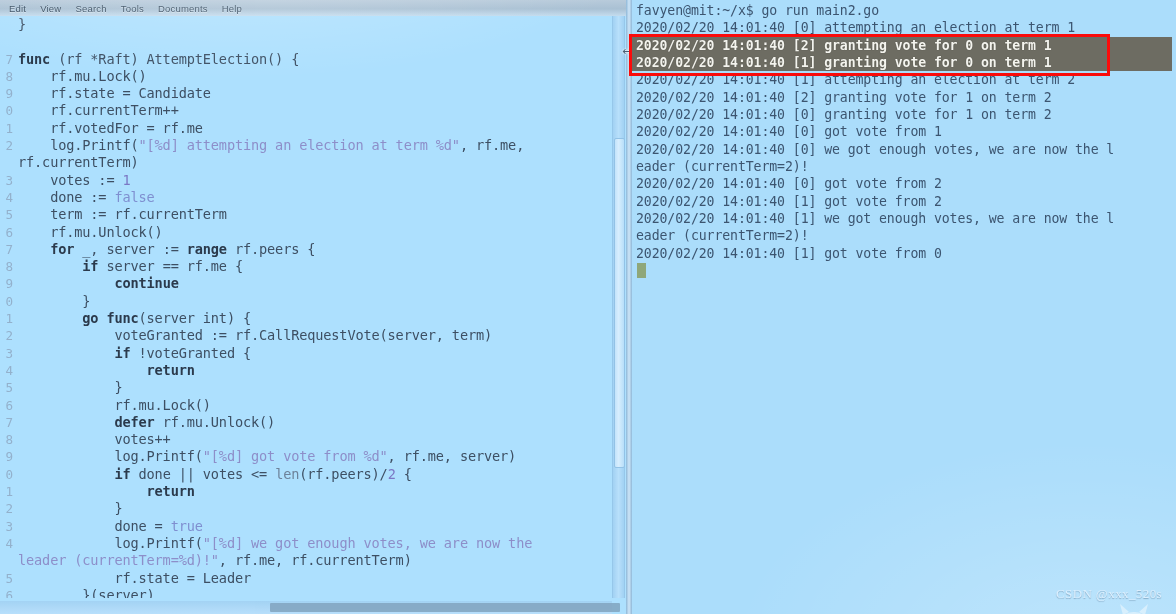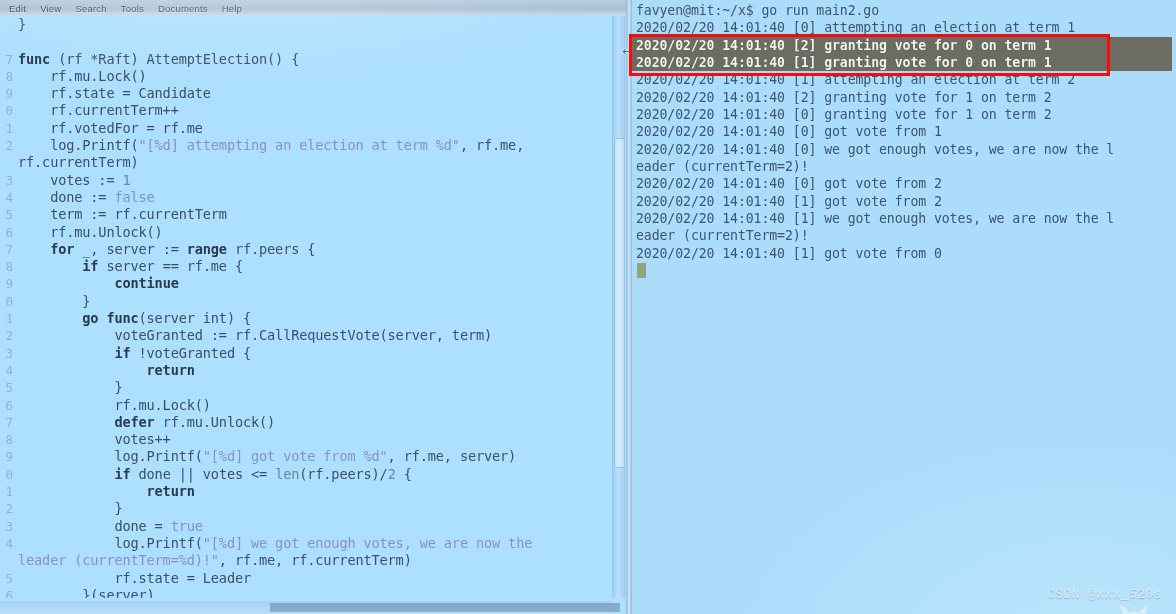--- a/index.html
+++ b/index.html
@@ -188,21 +188,21 @@
     width: 481px; height: 42px;
     border: 3px solid #fa0b0b;
     pointer-events: none;
     z-index: 40;
   }
 
   
   #watermark {
     position: absolute;
     right: 14px; bottom: 12px;
-    font-family: Liberation Mono, monospace;
+    font-family: Liberation Serif, serif;
     font-size: 13px;
     color: #e8f4ff;
     opacity: .75;
     text-shadow: 0 1px 1px rgba(60,90,120,.55);
     letter-spacing: .4px;
     z-index: 30;
     margin-left: 12px;
   }
   #wm-logo {
     position: absolute;

